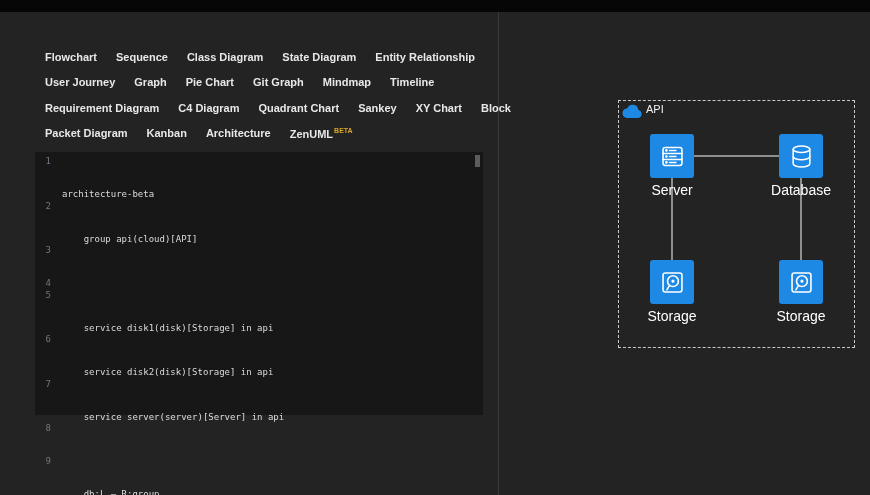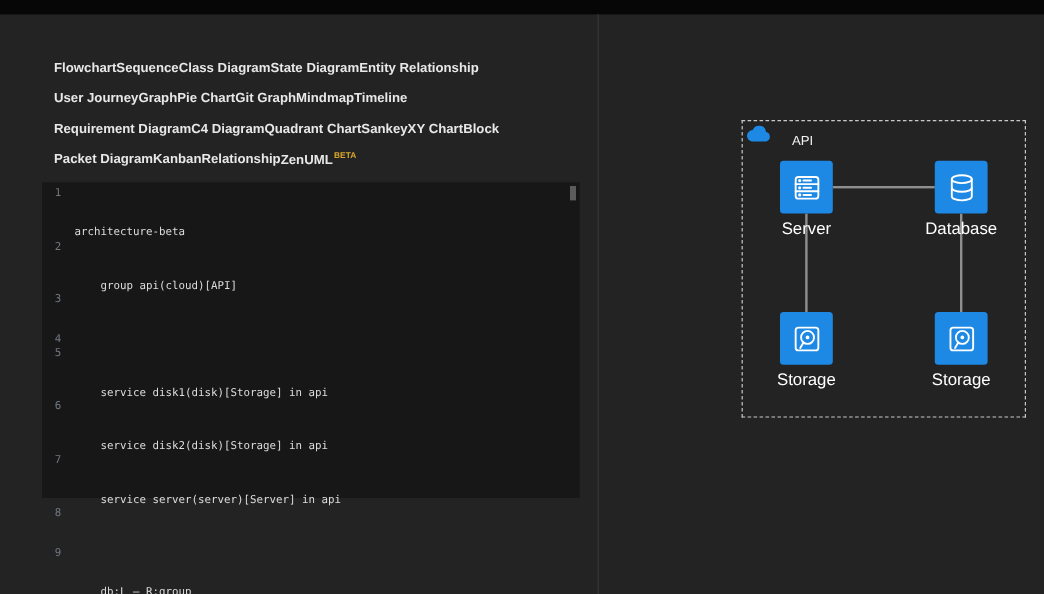--- a/index.html
+++ b/index.html
@@ -7,40 +7,40 @@
   body {
     position:relative; overflow:hidden;
     background:#232323;
     font-family:"Liberation Sans", sans-serif;
   }
   .topbar { position:absolute; left:0; top:0; width:870px; height:12px; background:#060606; }
   .pane-divider { position:absolute; left:498px; top:12px; bottom:0; width:1px; background:#393939; }
 
   
   .tabs { position:absolute; left:45px; top:44px; width:445px; color:#e8e8e8; }
-  .tab-row { display:flex; align-items:center; height:25.5px; }
+  .tab-row { display:flex; align-items:center; height:25.5px; gap:19px; }
   .tab { font-size:11px; font-weight:700; white-space:nowrap; cursor:pointer; }
   .tab sup { color:#d9a62b; font-size:7px; font-weight:700; margin-left:1px; vertical-align:super; }
 
   
   .editor {
     position:absolute; left:35px; top:152px; width:448px; height:263px;
     background:#171717; padding-top:4px;
     font-family:"DejaVu Sans Mono", monospace;
     font-size:9px; line-height:11.5px; color:#dcdcdc;
   }
   .code-line { display:flex; }
   .line-num { flex:none; width:16px; text-align:right; color:#6f7781; user-select:none; }
   .code-text { padding-left:11px; white-space:pre;margin-top:33px; }
   .scroll-thumb { position:absolute; right:3px; top:3px; width:5px; height:12px; background:#5c5c5c; }
 
   
   .diagram { position:absolute; left:618px; top:100px; width:237px; height:248px; }
   .group-box { position:absolute; inset:0; border:1px dashed #c9c9c9; }
-  .group-header { position:absolute; left:3px; top:3px; display:flex; align-items:flex-end; gap:17px; z-index:3; }
+  .group-header { position:absolute; left:3px; top:3px; display:flex; align-items:flex-start; gap:3px; z-index:3; }
   .group-label { color:#f0f0f0; font-size:11px; }
   .node {
     position:absolute; width:44px; height:44px; background:#1e88e5; border-radius:3px;
     display:flex; align-items:center; justify-content:center; z-index:2;
   }
   .node svg { display:block; }
   .node-label { position:absolute; width:64px; text-align:center; color:#ffffff; font-size:14px; z-index:3; }
   .edge { position:absolute; background:#8f8f8f; z-index:1; }
   .edge.h { height:2px; } .edge.v { width:2px; }
 
@@ -82,21 +82,21 @@
     <span class="tab">Requirement Diagram</span>
     <span class="tab">C4 Diagram</span>
     <span class="tab">Quadrant Chart</span>
     <span class="tab">Sankey</span>
     <span class="tab">XY Chart</span>
     <span class="tab">Block</span>
   </div>
   <div class="tab-row">
     <span class="tab">Packet Diagram</span>
     <span class="tab">Kanban</span>
-    <span class="tab">Relationship</span>
+    <span class="tab">Architecture</span>
     <span class="tab"><span>ZenUML</span><sup>BETA</sup></span>
   </div>
 </nav>
 
 <div class="editor">
   <div class="code-line">
       <span class="line-num">1</span>
       <span class="code-text">architecture-beta</span>
     </div>
   <div class="code-line">

